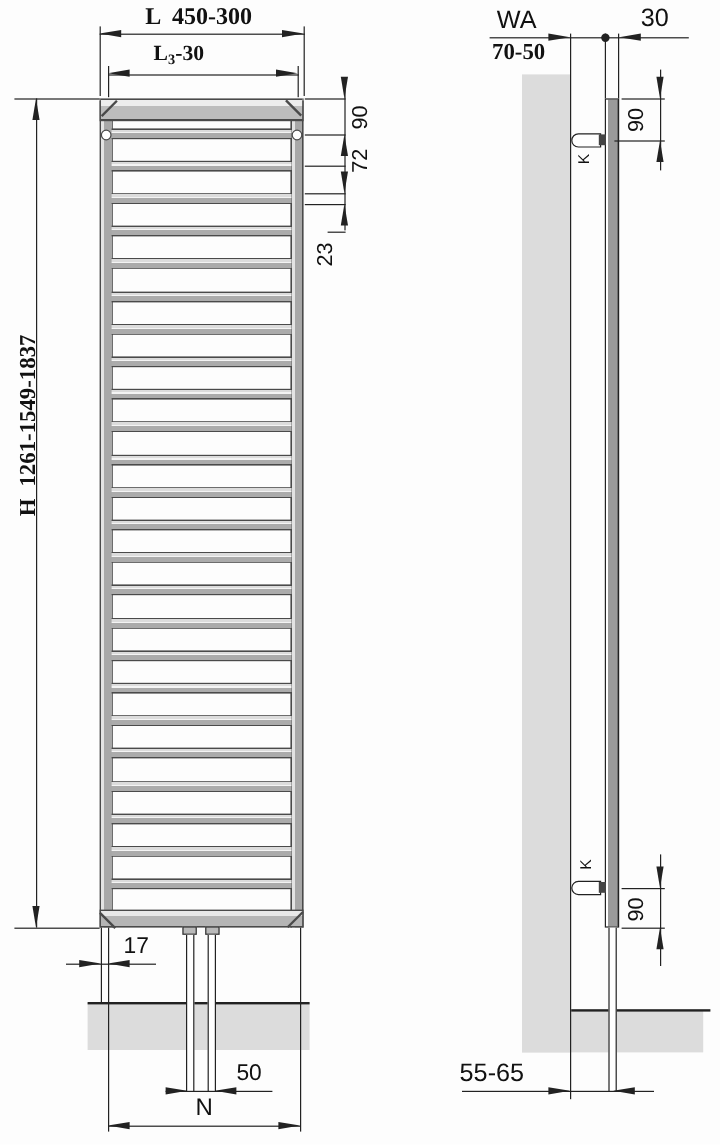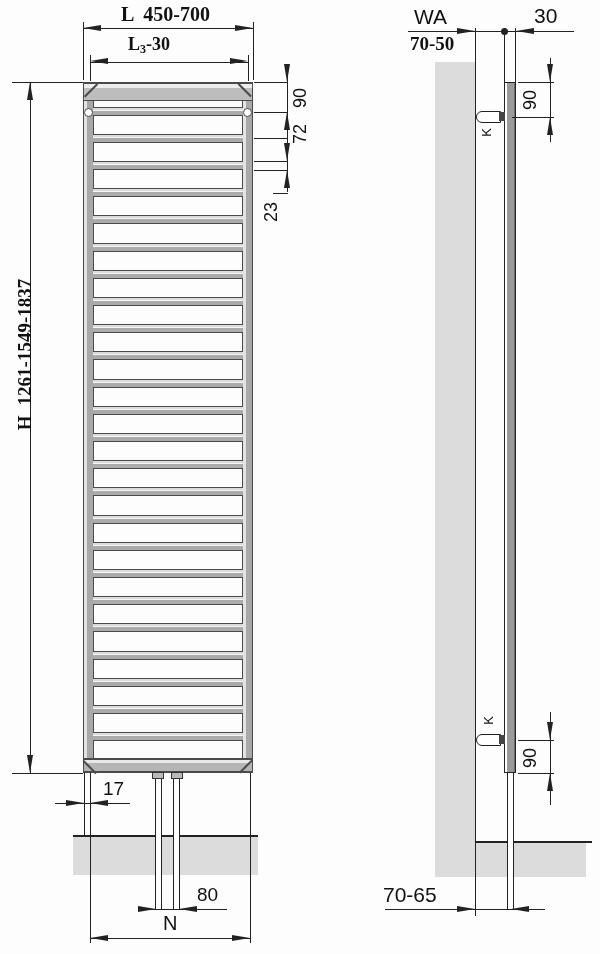--- a/index.html
+++ b/index.html
@@ -89,21 +89,21 @@
   <div class="stub" style="left:171px;top:772px;"></div>
   <div class="pipe" style="left:155px;top:779px;height:131px;"></div>
   <div class="pipe" style="left:173px;top:779px;height:131px;"></div>
 
   <div class="vl" style="left:83px;top:22px;height:58px;"></div>
   <div class="vl" style="left:253px;top:22px;height:58px;"></div>
   <div class="hl" style="left:83px;top:28px;width:171px;"></div>
   <div class="ar ar-l" style="left:83px;top:25px;"></div>
   <div class="ar ar-r" style="left:235px;top:25px;"></div>
   <div class="lbl serif" style="left:121px;top:4px;font-size:20px;">
-    <span>L</span><span style="display:inline-block;width:9px;"></span><span>450-700</span>
+    <span>L</span><span style="display:inline-block;width:9px;"></span><span>450-300</span>
   </div>
 
   <div class="vl" style="left:90px;top:55px;height:26px;"></div>
   <div class="vl" style="left:248px;top:55px;height:26px;"></div>
   <div class="hl" style="left:90px;top:62px;width:159px;"></div>
   <div class="ar ar-l" style="left:90px;top:58px;"></div>
   <div class="ar ar-r" style="left:230px;top:58px;"></div>
   <div class="lbl serif" style="left:128px;top:35px;font-size:18px;">
     <span>L</span><span style="font-size:12px;vertical-align:-3px;">3</span><span>-30</span>
   </div>
@@ -136,21 +136,21 @@
   <div class="vl" style="left:90px;top:773px;height:170px;"></div>
   <div class="vl" style="left:250px;top:773px;height:170px;"></div>
   <div class="hl" style="left:55px;top:803px;width:75px;"></div>
   <div class="ar ar-r" style="left:66px;top:800px;"></div>
   <div class="ar ar-l" style="left:90px;top:800px;"></div>
   <div class="lbl" style="left:103px;top:779px;font-size:19px;">17</div>
 
   <div class="hl" style="left:138px;top:909px;width:89px;"></div>
   <div class="ar ar-r" style="left:138px;top:906px;"></div>
   <div class="ar ar-l" style="left:179px;top:906px;"></div>
-  <div class="lbl" style="left:197px;top:885px;font-size:19px;">80</div>
+  <div class="lbl" style="left:197px;top:885px;font-size:19px;">50</div>
 
   <div class="hl" style="left:90px;top:938px;width:160px;"></div>
   <div class="ar ar-l" style="left:90px;top:935px;"></div>
   <div class="ar ar-r" style="left:232px;top:935px;"></div>
   <div class="lbl" style="left:163px;top:913px;font-size:20px;">N</div>
 
   <div class="gray" style="left:435px;top:62px;width:40px;height:815px;"></div>
   <div class="gray" style="left:435px;top:842px;width:151px;height:35px;"></div>
   <div class="hl2" style="left:476px;top:841px;width:116px;"></div>
   <div class="vl" style="left:475px;top:28px;height:888px;"></div>
@@ -186,15 +186,15 @@
   <div class="hl" style="left:518px;top:740px;width:36px;"></div>
   <div class="hl" style="left:518px;top:773px;width:36px;"></div>
   <div class="vl" style="left:550px;top:712px;height:93px;"></div>
   <div class="ar ar-d" style="left:547px;top:722px;"></div>
   <div class="ar ar-u" style="left:547px;top:773px;"></div>
   <div class="lbl rot" style="left:515px;top:749px;width:30px;font-size:18px;">90</div>
 
   <div class="hl" style="left:385px;top:909px;width:160px;"></div>
   <div class="ar ar-r" style="left:457px;top:906px;"></div>
   <div class="ar ar-l" style="left:511px;top:906px;"></div>
-  <div class="lbl" style="left:383px;top:884px;font-size:21px;">70-65</div>
+  <div class="lbl" style="left:383px;top:884px;font-size:21px;">55-65</div>
 
 </div>
 
 </body></html>

